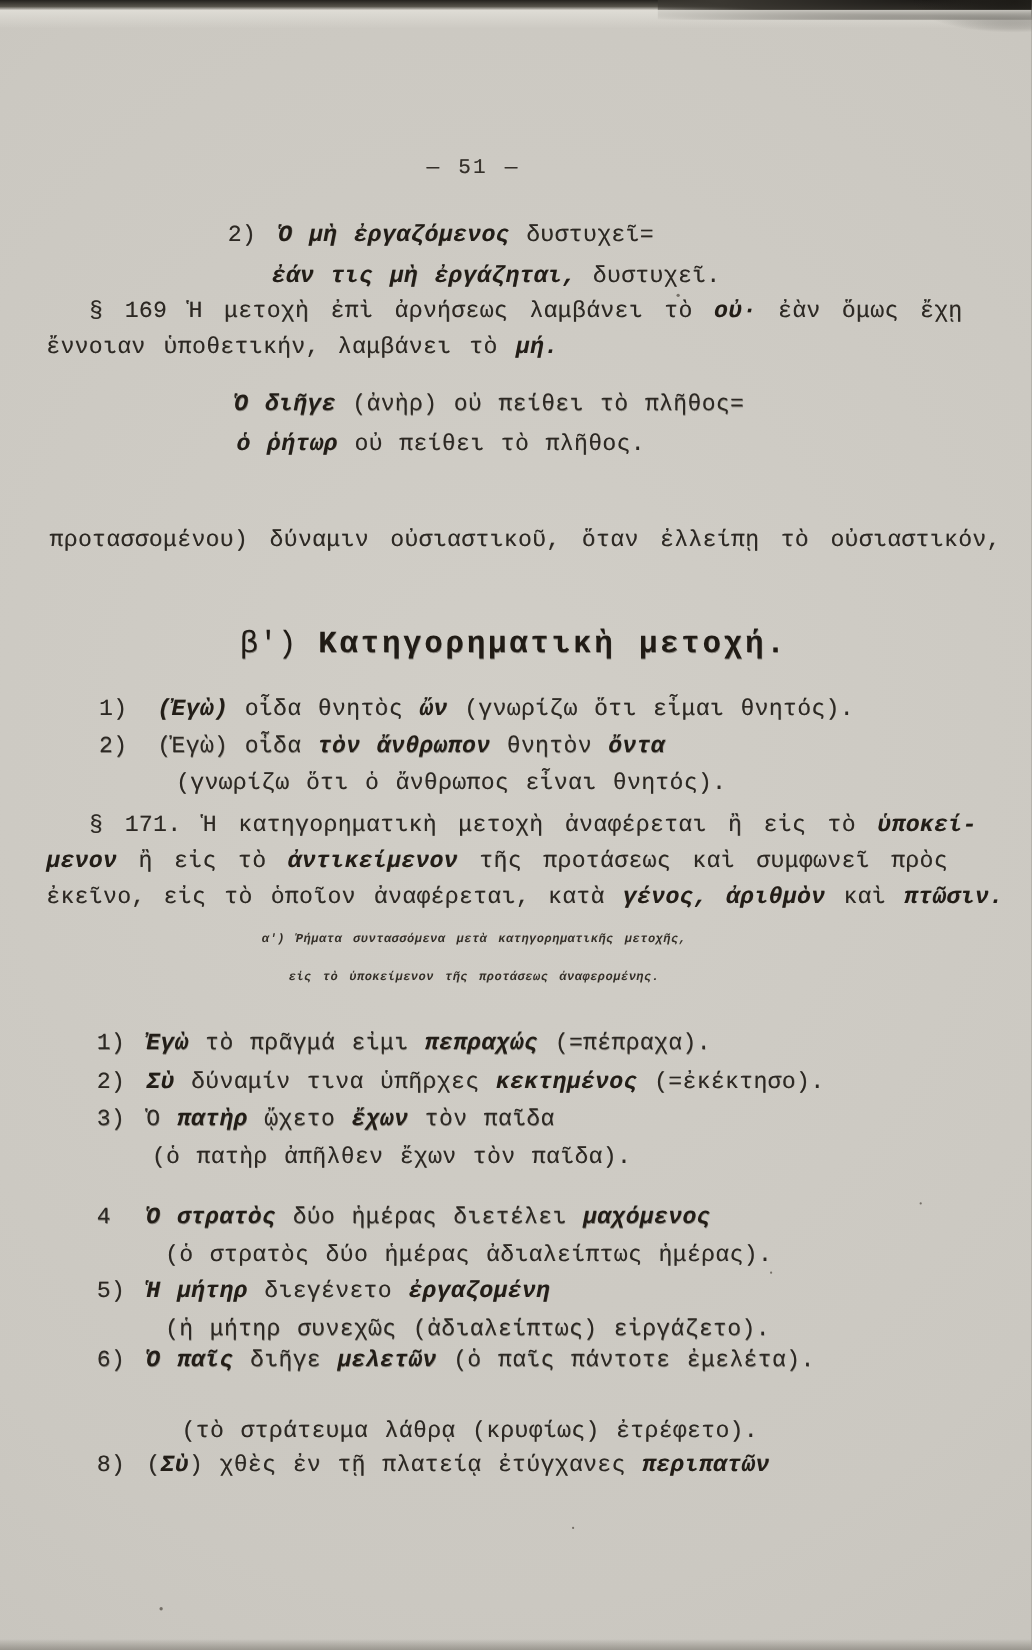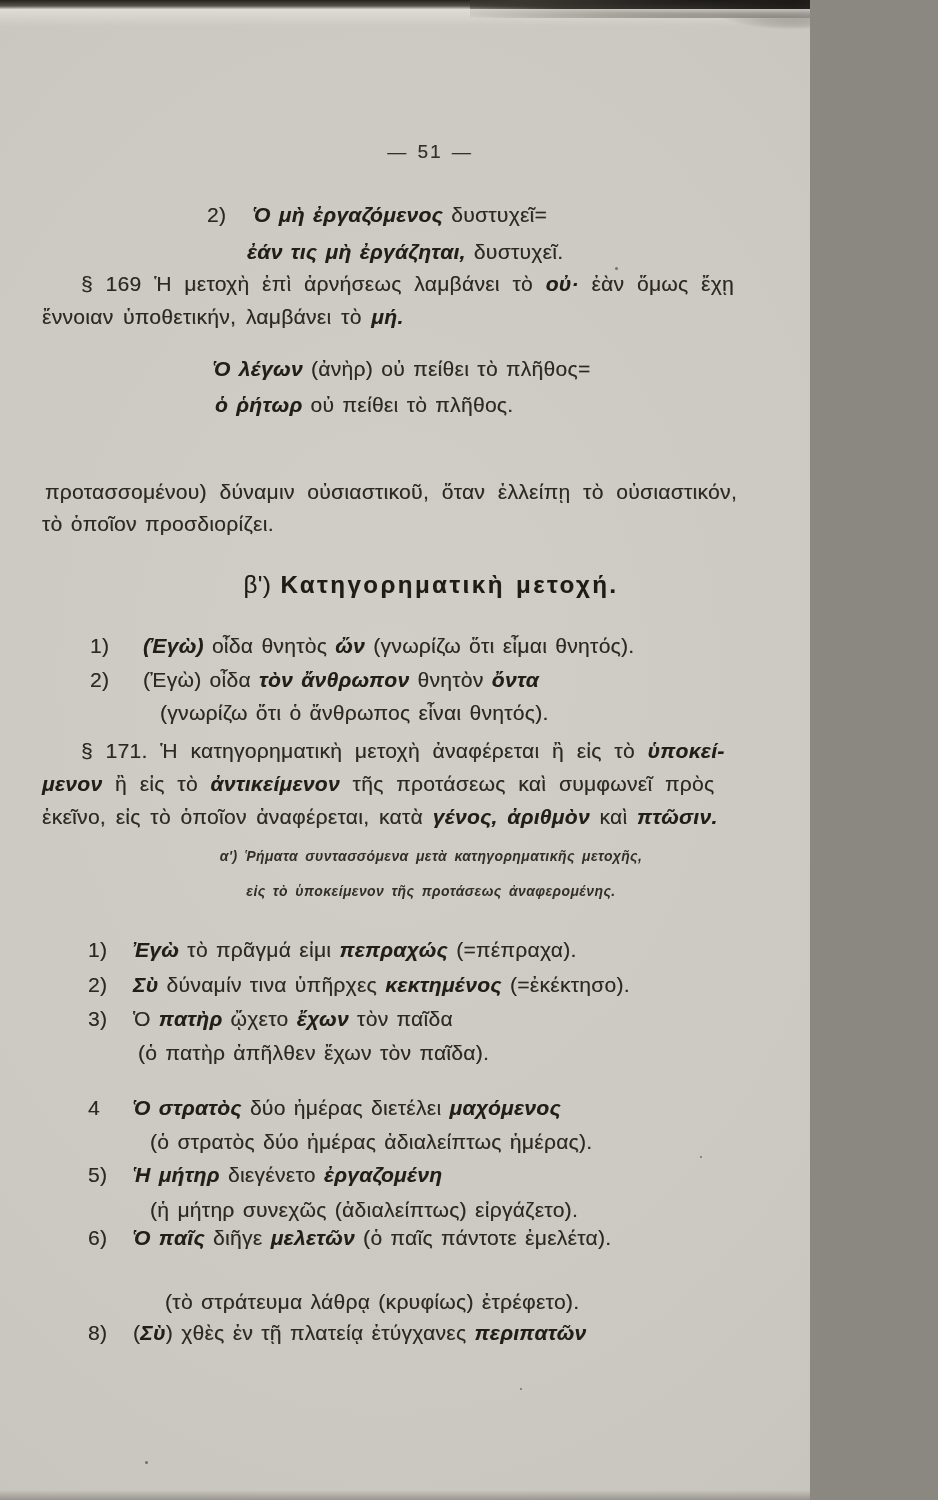--- a/index.html
+++ b/index.html
@@ -1,18 +1,18 @@
 <!DOCTYPE html>
 <html><head>
 <meta charset="utf-8">
 <style>
   html,body{margin:0;padding:0;background:#8a8880;}
   .page{
-    position:relative;width:810px;height:1500px;overflow:hidden;
-    font-family:Liberation Sans, sans-serif;
+    position:relative;width:938px;height:1500px;overflow:hidden;
+    font-family:Liberation Mono, monospace;
     background:
       radial-gradient(ellipse 130% 95% at 48% 45%, #d1cec7 0%, #cbc8c1 55%, #c4c1ba 88%, #bdbab3 100%);
   }
   
   .edge-top{position:absolute;top:0;left:0;width:100%;height:9px;
     background:linear-gradient(to bottom,#24221e 0%,#55524a 65%,rgba(85,82,74,0) 100%);}
   .edge-top-right{position:absolute;top:0;right:0;width:340px;height:18px;
     background:radial-gradient(ellipse at 72% 0%, #1d1b18 0%, #3a3731 55%, rgba(58,55,49,0) 100%);}
   .corner-smudge{position:absolute;top:-4px;right:-10px;width:120px;height:34px;
     background:radial-gradient(ellipse at 78% 15%, rgba(28,26,22,0.9) 0%, rgba(28,26,22,0) 70%);}
@@ -28,23 +28,23 @@
     text-shadow:0.3px 0.3px 0.6px rgba(44,40,34,0.45);}
   .b{font-weight:bold;font-style:italic;color:#221d17;}
   .ws-wide{word-spacing:6.5px;}
   .ws-med{word-spacing:3.5px;}
   .num{display:inline-block;}
   .w46{width:46px;}
   .w53{width:53px;}
   .w45{width:45px;}
   .pagenum{left:0;width:860px;text-align:center;font-size:19px;letter-spacing:2px;color:#35302a;}
   .centerwrap{left:0;width:862px;text-align:center;}
-  .heading{font-size:24px;font-weight:bold;letter-spacing:2.5px;color:#201b15;}
+  .heading{font-size:28px;font-weight:bold;letter-spacing:2.5px;color:#201b15;margin-left:36px;}
   .heading .marker{font-weight:normal;letter-spacing:0.5px;}
-  .note{font-size:14px;font-style:italic;font-weight:bold;letter-spacing:0.4px;
+  .note{font-size:11px;font-style:italic;font-weight:bold;letter-spacing:0.4px;
     word-spacing:3px;color:#332e27;text-shadow:none;}
 </style>
 </head>
 <body>
 
 <div class="page">
 
   <div class="edge-top"></div>
   <div class="edge-top-right"></div>
   <div class="corner-smudge"></div>
@@ -67,28 +67,27 @@
   </div>
 
   <div class="line ws-wide" style="left:81px;top:272px;">
     <span>§ 169 Ἡ μετοχὴ ἐπὶ ἀρνήσεως λαμβάνει τὸ </span><span class="b">οὐ·</span><span> ἐὰν ὅμως ἔχῃ</span>
   </div>
   <div class="line ws-med" style="left:42px;top:305px;">
     <span>ἔννοιαν ὑποθετικήν, λαμβάνει τὸ </span><span class="b">μή.</span>
   </div>
 
   <div class="line" style="left:213px;top:357px;">
-    <span class="b">Ὁ λέγων</span><span> (ἀνὴρ) οὐ πείθει τὸ πλῆθος=</span>
+    <span class="b">Ὁ διῆγε</span><span> (ἀνὴρ) οὐ πείθει τὸ πλῆθος=</span>
   </div>
   <div class="line" style="left:215px;top:393px;">
     <span class="b">ὁ ῥήτωρ</span><span> οὐ πείθει τὸ πλῆθος.</span>
   </div>
 
   <div class="line ws-wide" style="left:45px;top:480px;">προτασσομένου) δύναμιν οὐσιαστικοῦ, ὅταν ἐλλείπῃ τὸ οὐσιαστικόν,</div>
-  <div class="line" style="left:42px;top:512px;">τὸ ὁποῖον προσδιορίζει.</div>
 
   <div class="line centerwrap heading" style="top:571px;">
     <span class="marker">β') </span><span>Κατηγορηματικὴ μετοχή.</span>
   </div>
 
   <div class="line" style="left:90px;top:634px;">
     <span class="num w53">1)</span><span class="b">(Ἐγὼ)</span><span> οἶδα θνητὸς </span><span class="b">ὤν</span><span> (γνωρίζω ὅτι εἶμαι θνητός).</span>
   </div>
   <div class="line" style="left:90px;top:668px;">
     <span class="num w53">2)</span><span>(Ἐγὼ) οἶδα </span><span class="b">τὸν ἄνθρωπον</span><span> θνητὸν </span><span class="b">ὄντα</span>

